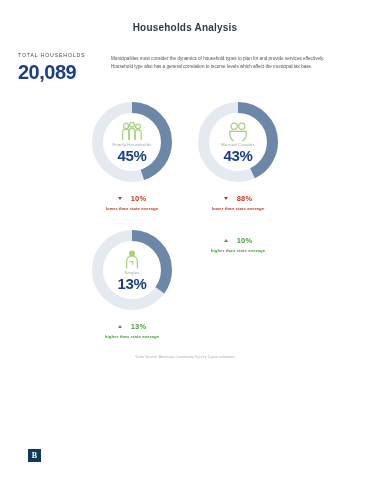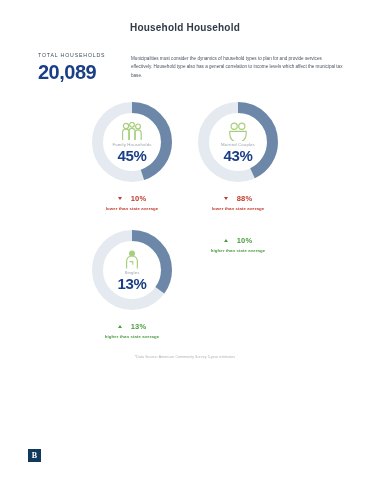--- a/index.html
+++ b/index.html
@@ -25,21 +25,21 @@
     font-size: 10px;
     font-weight: bold;
     color: #303a48;
     letter-spacing: 0.2px;
     margin-top: 22px;
   }
   .intro-row {
     display: flex;
     align-items: flex-start;
     margin-top: 17px;
-    padding: 0 26px 0 38px;
+    padding: 0 26px 0 18px;
   }
   .total-block {
     width: 86px;
     flex: 0 0 86px;
     text-align: left;
     padding-top: 2px;
   }
   .total-label {
     font-size: 5.2px;
     letter-spacing: 0.85px;
@@ -179,21 +179,21 @@
     font-weight: bold;
     line-height: 1;
     font-family: "Liberation Serif", serif;
   }
 </style>
 </head>
 <body>
 
 <div class="page">
 
-  <div class="title">Household Household</div>
+  <div class="title">Households Analysis</div>
 
   <div class="intro-row">
     <div class="total-block">
       <div class="total-label">TOTAL HOUSEHOLDS</div>
       <div class="total-value">20,089</div>
     </div>
     <div class="intro-text">Municipalities must consider the dynamics of household types to plan for and provide services effectively. Household type also has a general correlation to income levels which affect the municipal tax base.</div>
   </div>
 
   <div class="charts">

